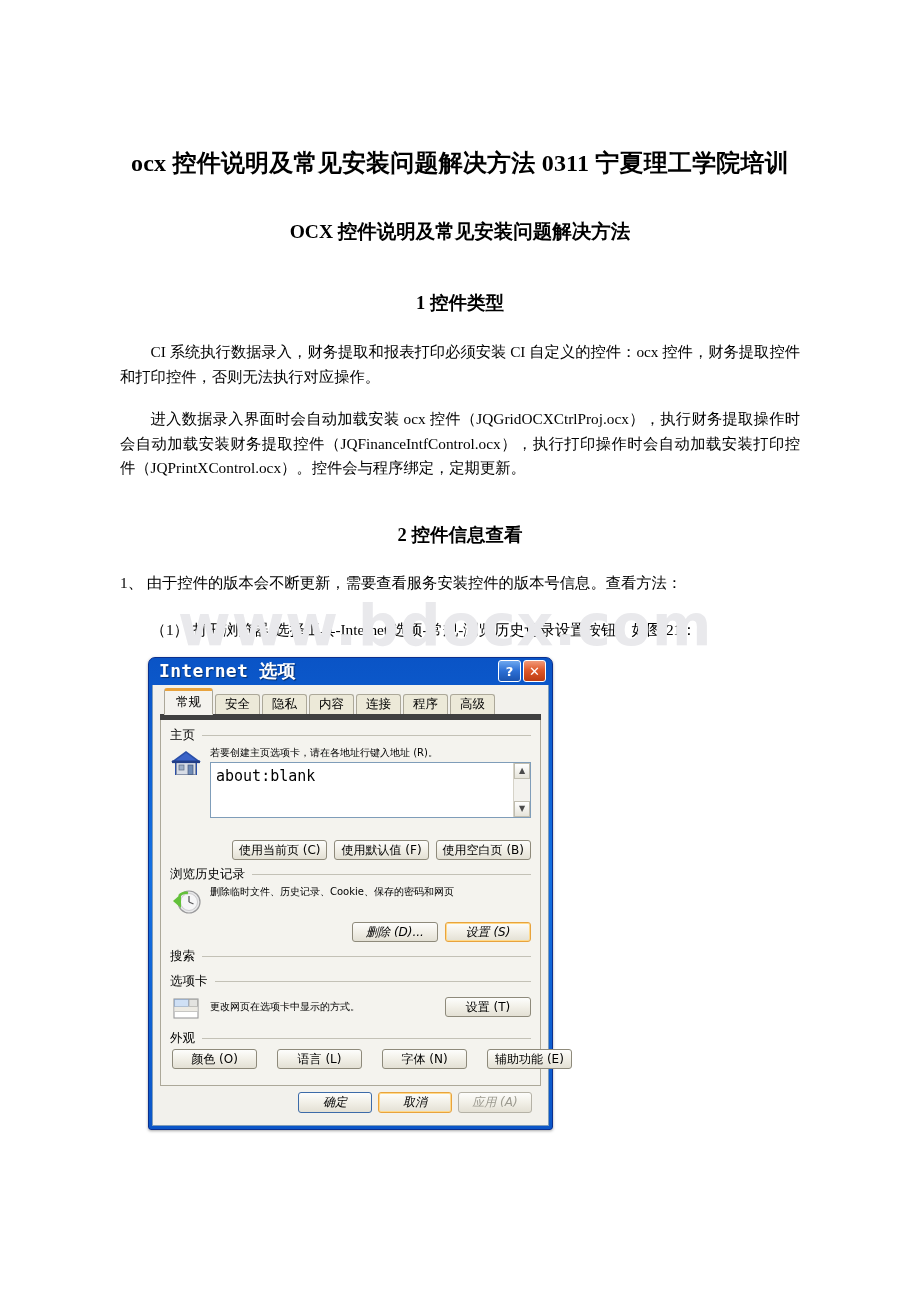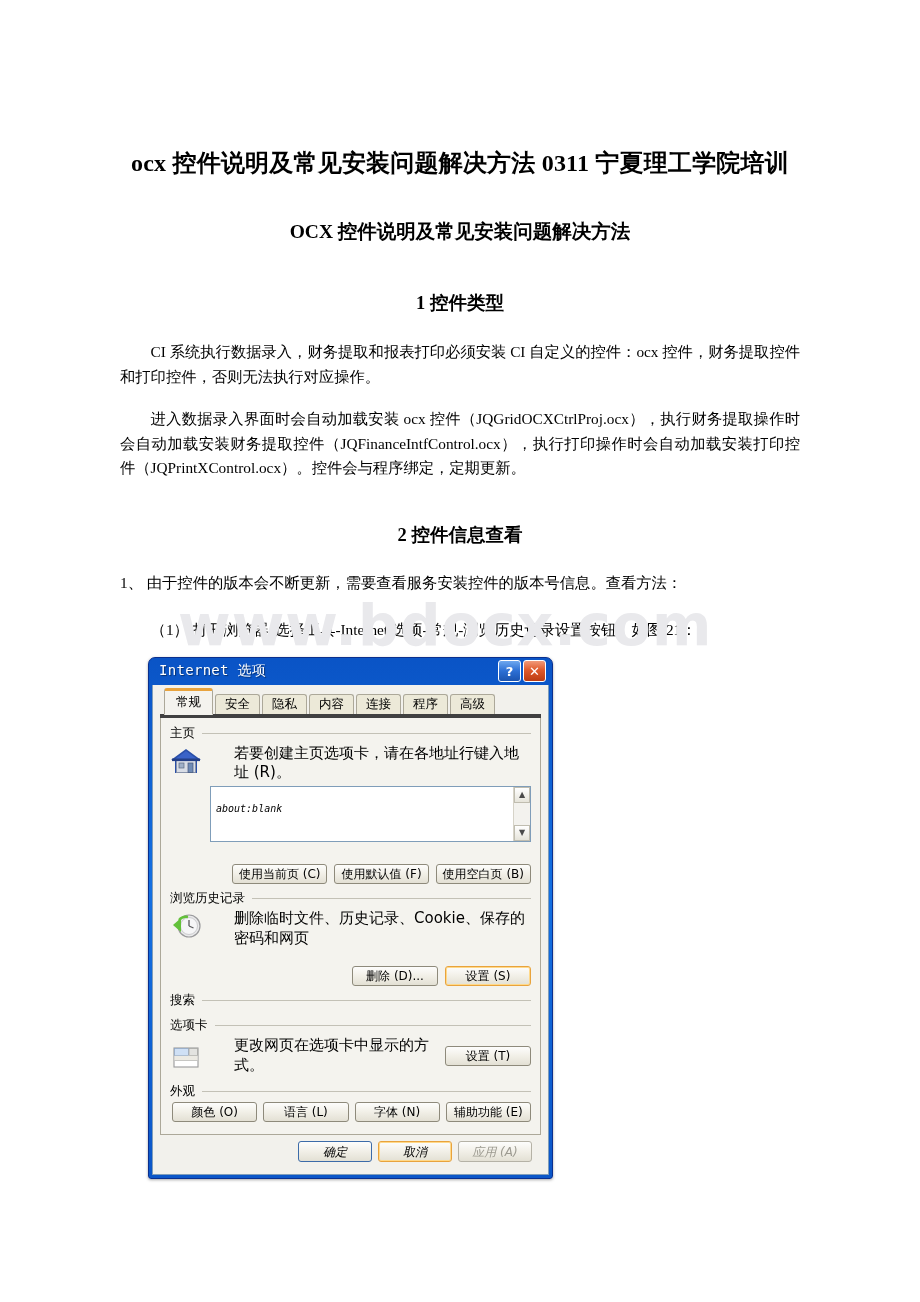--- a/index.html
+++ b/index.html
@@ -100,22 +100,22 @@
   .titlebar {
     height: 27px;
     display: flex;
     align-items: center;
     padding: 0 3px 0 7px;
     border-radius: 5px 5px 0 0;
   }
   .titlebar-text {
     flex: 1 1 auto;
     color: #ffffff;
-    font-size: 14px;
-    font-weight: normal;
+    font-size: 18px;
+    font-weight: bold;
     font-family: "DejaVu Sans Mono", monospace;
     text-shadow: 1px 1px 1px rgba(0,0,0,0.45);
     white-space: nowrap;
     letter-spacing: 0.3px;
   }
   .tb-btns { display: flex; gap: 2px; }
   .tb-btn {
     width: 21px; height: 20px;
     border-radius: 3px;
     border: 1px solid #ffffff;
@@ -136,21 +136,21 @@
     border: 1px solid #7f9db9;
     border-top: none;
     padding: 6px 7px 8px 7px;
   }
 
   
   .tabstrip {
     display: flex;
     align-items: flex-end;
     height: 23px;
-    border-bottom: 4px solid #404040;
+    border-bottom: 6px solid #404040;
     padding-left: 4px;
     gap: 2px;
   }
   .tab {
     height: 19px;
     padding: 0 9px;
     display: flex; align-items: center;
     font-size: 12.5px;
     color: #000;
     background: #ece9d8;
@@ -190,41 +190,39 @@
   .group-head .rule {
     flex: 1 1 auto; height: 1px;
     background: #c3c1b6;
   }
   .group-row {
     display: flex; align-items: flex-start; gap: 6px;
   }
   .gicon { width: 34px; flex: 0 0 34px; padding-top: 2px; }
   .gcontent { flex: 1 1 auto; }
   .gtext {
-    font-size: 15px;
+    font-size: 10px;
     line-height: 1.32;
     color: #000;
-    margin-left: 24px;
   }
 
   .homebox {
     margin-top: 3px;
     height: 54px;
     background: #ffffff;
     border: 1px solid #7f9db9;
     display: flex;
     position: relative;
   }
   .homebox-text {
     flex: 1 1 auto;
     font-family: "DejaVu Sans Mono", monospace;
-    font-size: 10px;
-    padding: 16px 5px;
+    font-size: 15px;
+    padding: 4px 5px;
     color: #000;
-    font-style: italic;
   }
   .vscroll {
     width: 16px; flex: 0 0 16px;
     background: #f3f2ee;
     border-left: 1px solid #d6d3c8;
     display: flex; flex-direction: column; justify-content: space-between;
   }
   .vsbtn {
     height: 16px;
     display: flex; align-items: center; justify-content: center;
@@ -258,21 +256,21 @@
   .xp-btn.focused {
     border: 1px solid #e8a33d;
     box-shadow: inset 0 0 0 1px #ffd98a;
   }
   .xp-btn.default {
     border: 1px solid #3c6ba8;
   }
 
   .btnrow-sm .xp-btn { min-width: 86px; }
   .appearance-row {
-    display: flex; gap: 6px; margin-top: 0; padding-left: 2px;
+    display: flex; gap: 20px; margin-top: 0; padding-left: 2px;
   }
   .appearance-row .xp-btn { min-width: 85px; flex: 1 1 0; }
 
   .dlg-footer {
     display: flex; justify-content: flex-end; gap: 6px;
     background: #f2f1ec;
     padding: 6px 9px 4px 9px;
   }
   .dlg-footer .xp-btn { min-width: 74px; height: 21px; font-style: italic; }
 
@@ -372,21 +370,21 @@
                 <circle cx="19" cy="15" r="11" fill="#e9e9ea" stroke="#9a9a9c" stroke-width="1.2"></circle>
                 <circle cx="19" cy="15" r="8.5" fill="#f6f6f7" stroke="#bcbcbe" stroke-width="0.7"></circle>
                 <line x1="19" y1="15" x2="19" y2="9" stroke="#5a5a5c" stroke-width="1.3"></line>
                 <line x1="19" y1="15" x2="23.5" y2="17" stroke="#5a5a5c" stroke-width="1.3"></line>
                 <path d="M3 14 L11 7 L11 21 Z" fill="#63c13a"></path>
                 <path d="M9 9 a9 9 0 0 1 9 -3" fill="none" stroke="#63c13a" stroke-width="2.4"></path>
               </svg>
             </div>
             <div class="gcontent">
               <div class="gtext">删除临时文件、历史记录、Cookie、保存的密码和网页</div>
-              <div class="btnrow btnrow-sm" style="margin-top:17px;">
+              <div class="btnrow btnrow-sm" style="margin-top:24px;font-style:italic;">
                 <div class="xp-btn">删除 (D)...</div>
                 <div class="xp-btn focused">设置 (S)</div>
               </div>
             </div>
           </div>
         </div>
 
         <div class="group" style="margin-top:6px;">
           <div class="group-head">
             <span>搜索</span>

